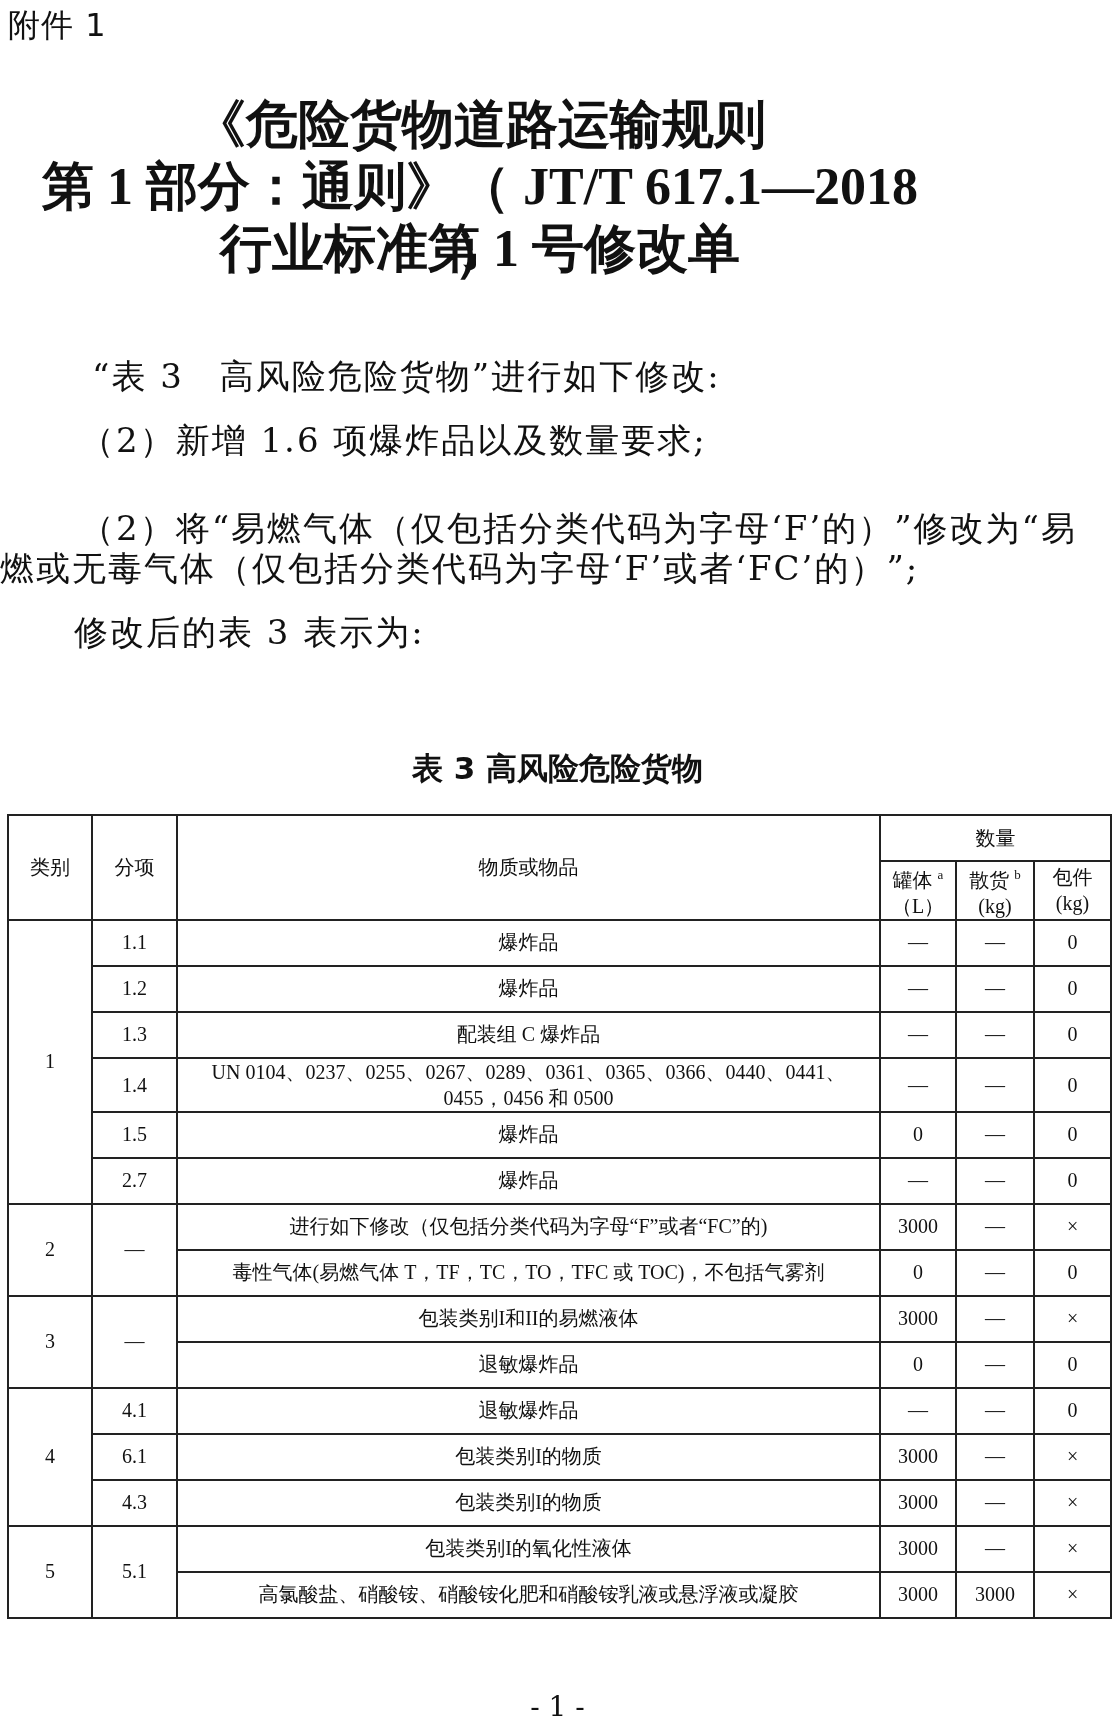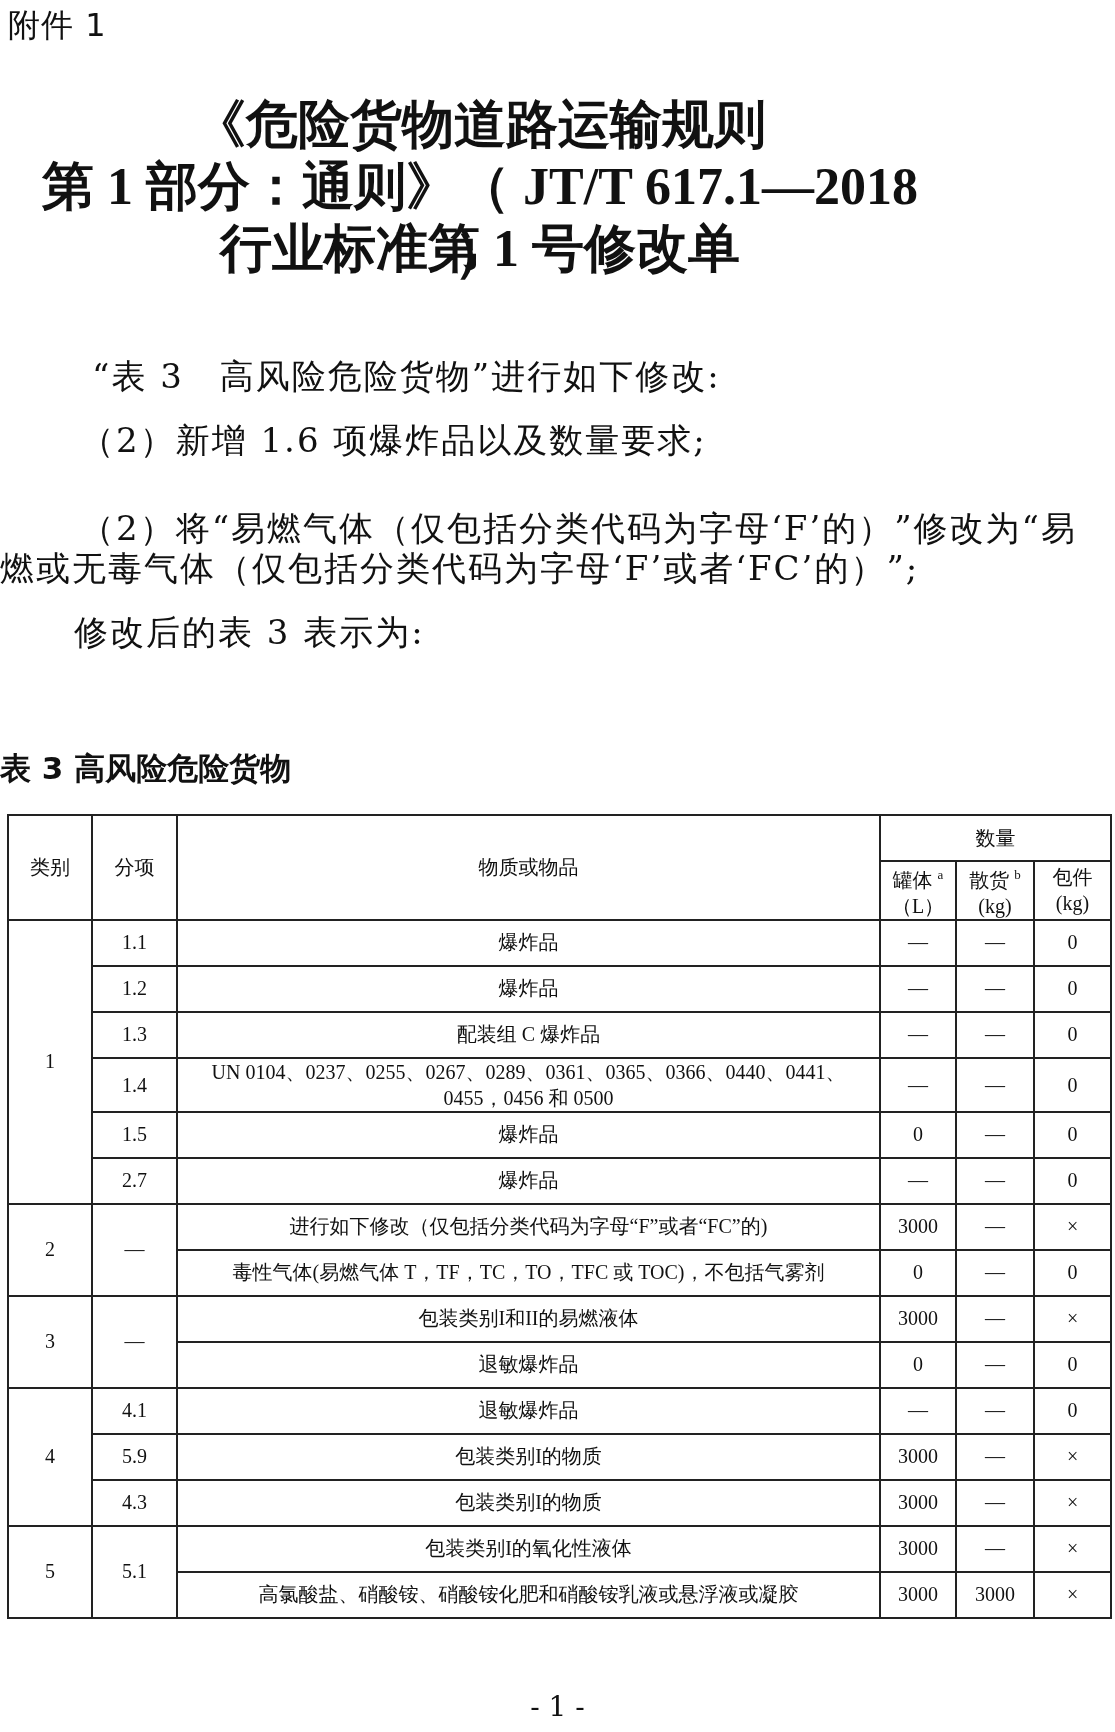--- a/index.html
+++ b/index.html
@@ -3,21 +3,21 @@
 <meta charset="utf-8">
 <style>
   html, body { margin: 0; padding: 0; background: #ffffff; }
   body {
     width: 1115px; height: 1732px; position: relative; overflow: hidden;
     font-family: "DejaVu Serif", "Liberation Serif", serif; color: #111;
   }
   .attach { position: absolute; left: 8px; top: 4px; font-size: 32px; font-family: "DejaVu Sans", sans-serif; letter-spacing: 1px; }
   .title { position: absolute; left: 0; width: 904px; text-align: center; font-family: Liberation Serif, serif; font-weight: bold; font-size: 52px; line-height: 66px; margin-left: 28px; }
   .para { position: absolute; font-size: 34px; line-height: 40px; white-space: nowrap; letter-spacing: 2px; }
-  .tcap { position: absolute; left: 0; width: 1115px; top: 748px; font-family: "DejaVu Sans", sans-serif; font-weight: bold; font-size: 31px; }
+  .tcap { position: absolute; left: 0; width: 1115px; top: 748px; text-align: center; font-family: "DejaVu Sans", sans-serif; font-weight: bold; font-size: 31px; }
   table.t3 {
     position: absolute; left: 7px; top: 814px; width: 1103px;
     border-collapse: collapse; table-layout: fixed;
     font-family: "Liberation Serif", "DejaVu Serif", serif; font-size: 20px;
   }
   table.t3 td, table.t3 th {
     border: 2px solid #222; text-align: center; vertical-align: middle; padding: 0 4px; font-weight: normal;
   }
   .h1 { height: 46px; }
   .h2 { height: 56px; line-height: 26px; }
@@ -142,21 +142,21 @@
 
     <tr class="r">
       <td rowspan="3">4</td>
       <td>4.1</td>
       <td>退敏爆炸品</td>
       <td>—</td>
       <td>—</td>
       <td>0</td>
     </tr>
     <tr class="r">
-      <td>5.9</td>
+      <td>6.1</td>
       <td>包装类别I的物质</td>
       <td>3000</td>
       <td>—</td>
       <td>×</td>
     </tr>
     <tr class="r">
       <td>4.3</td>
       <td>包装类别I的物质</td>
       <td>3000</td>
       <td>—</td>

